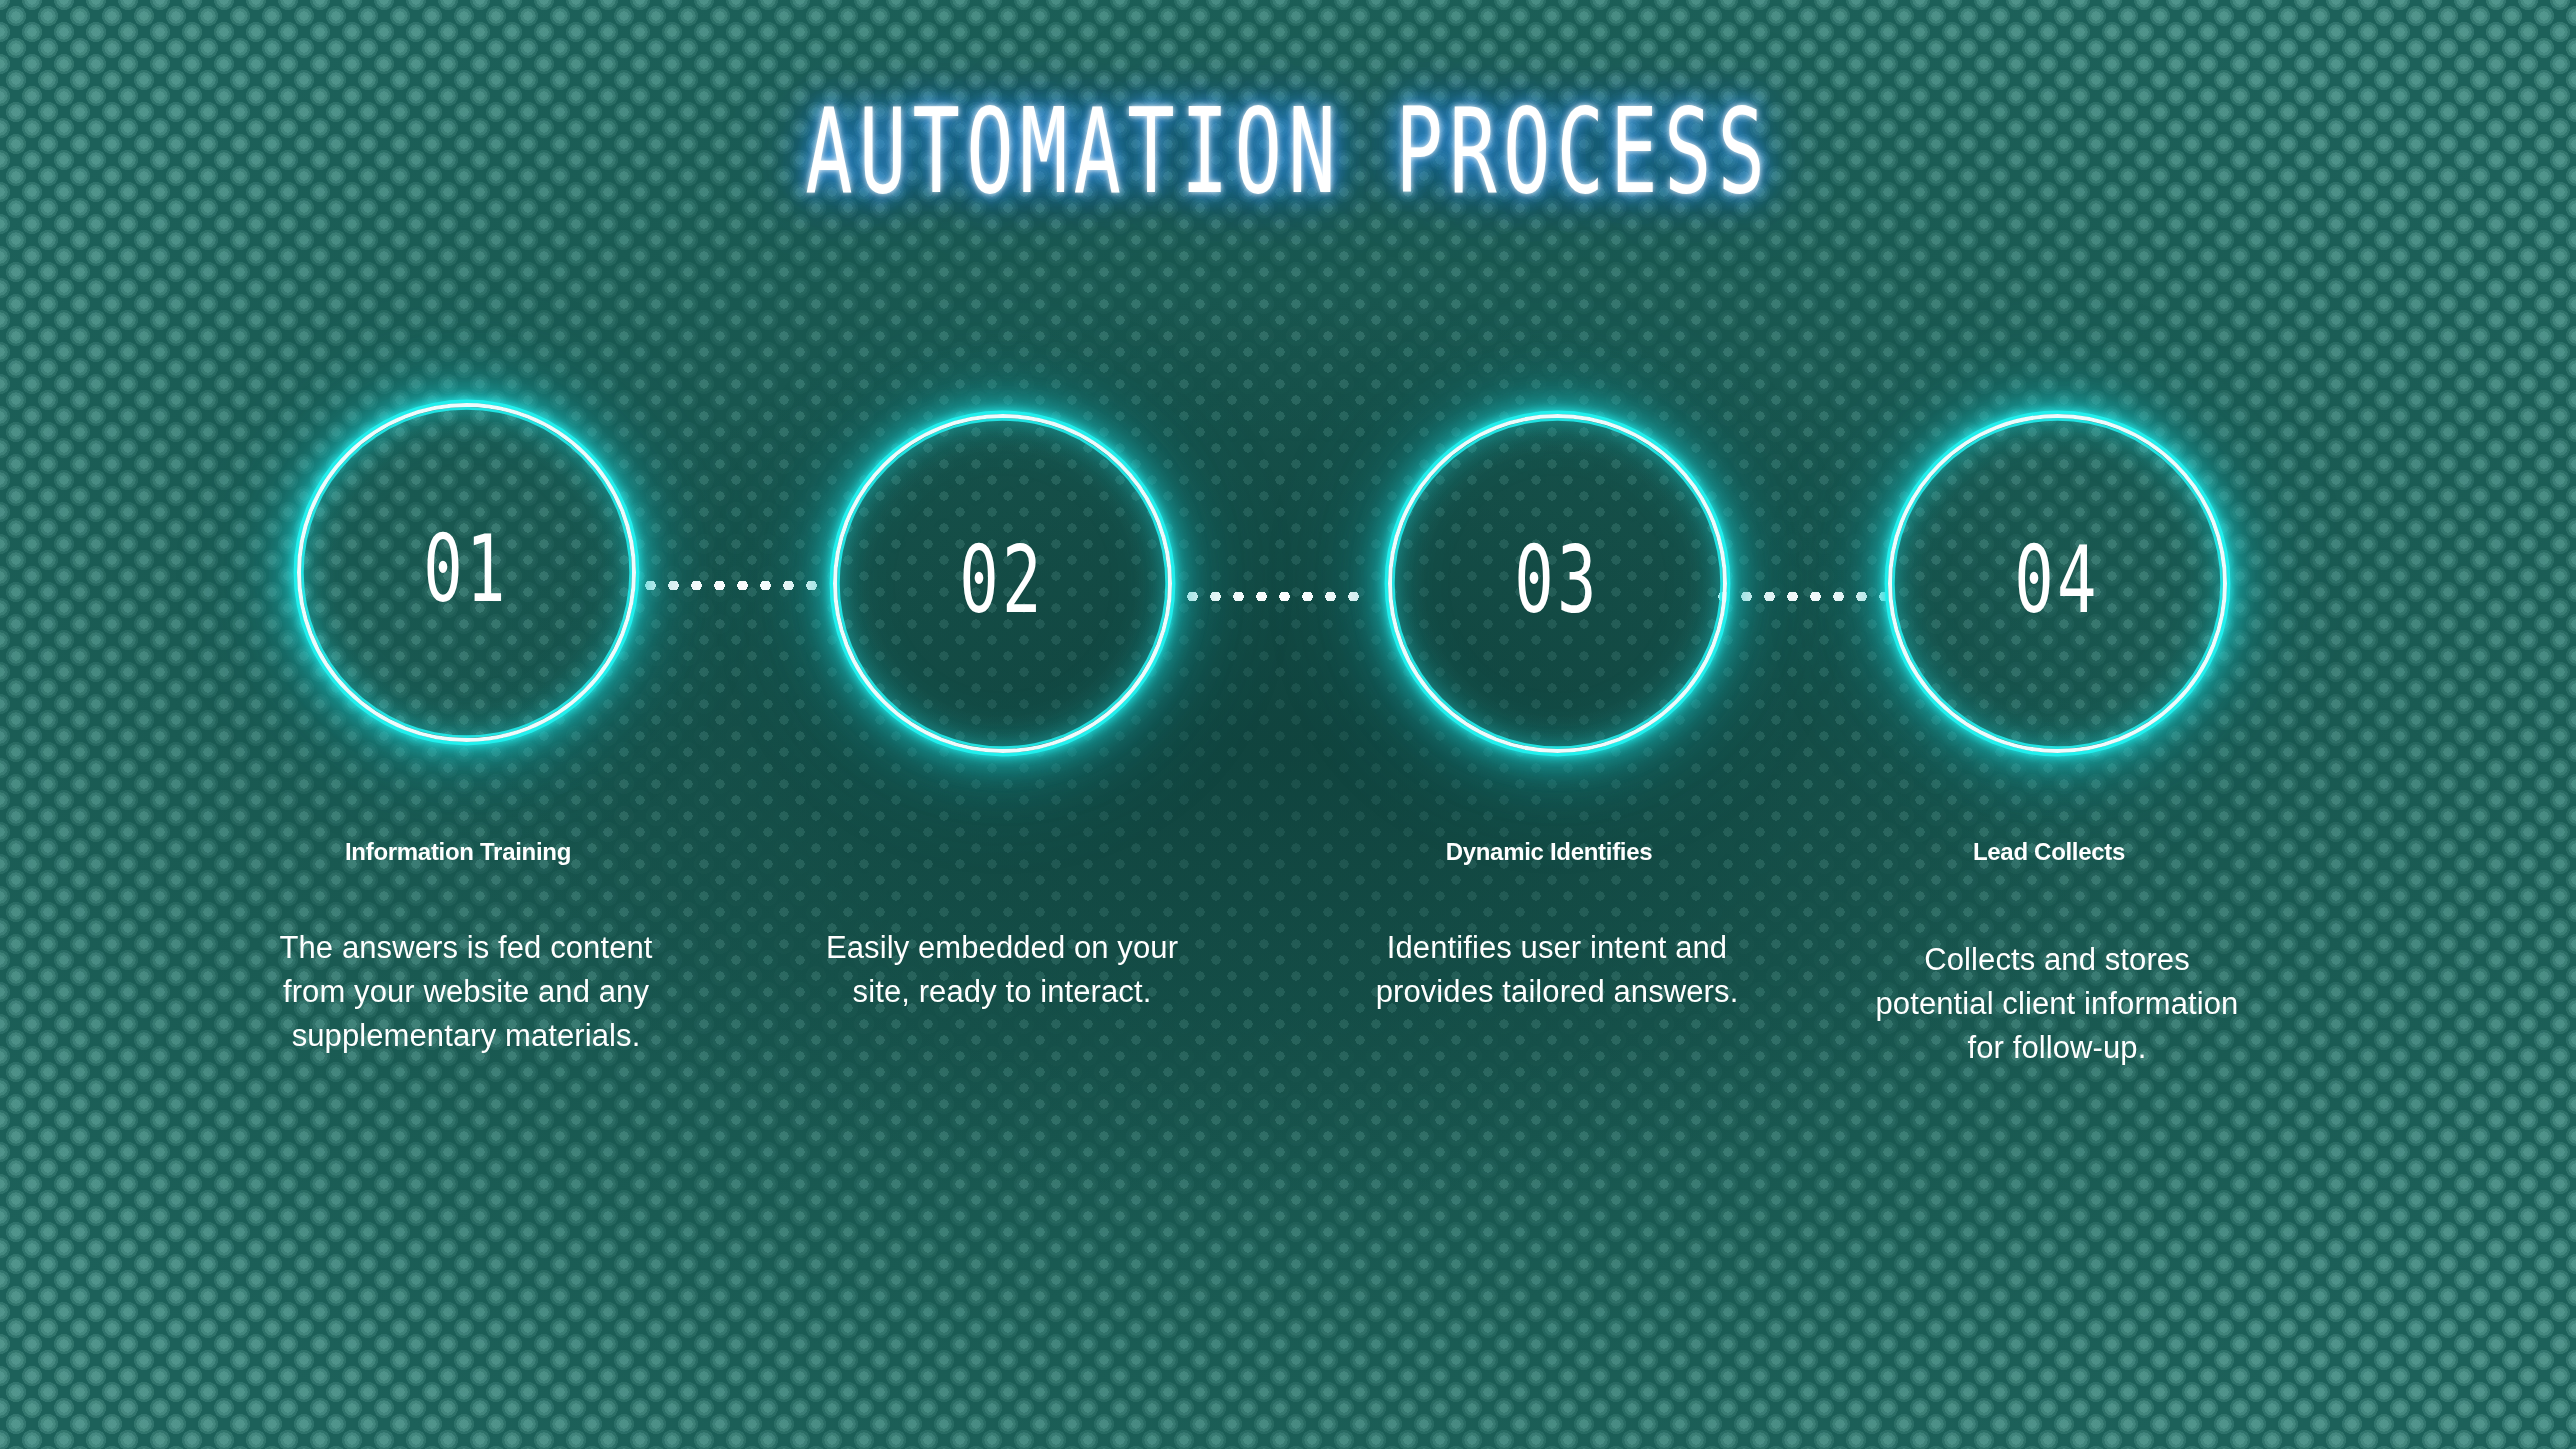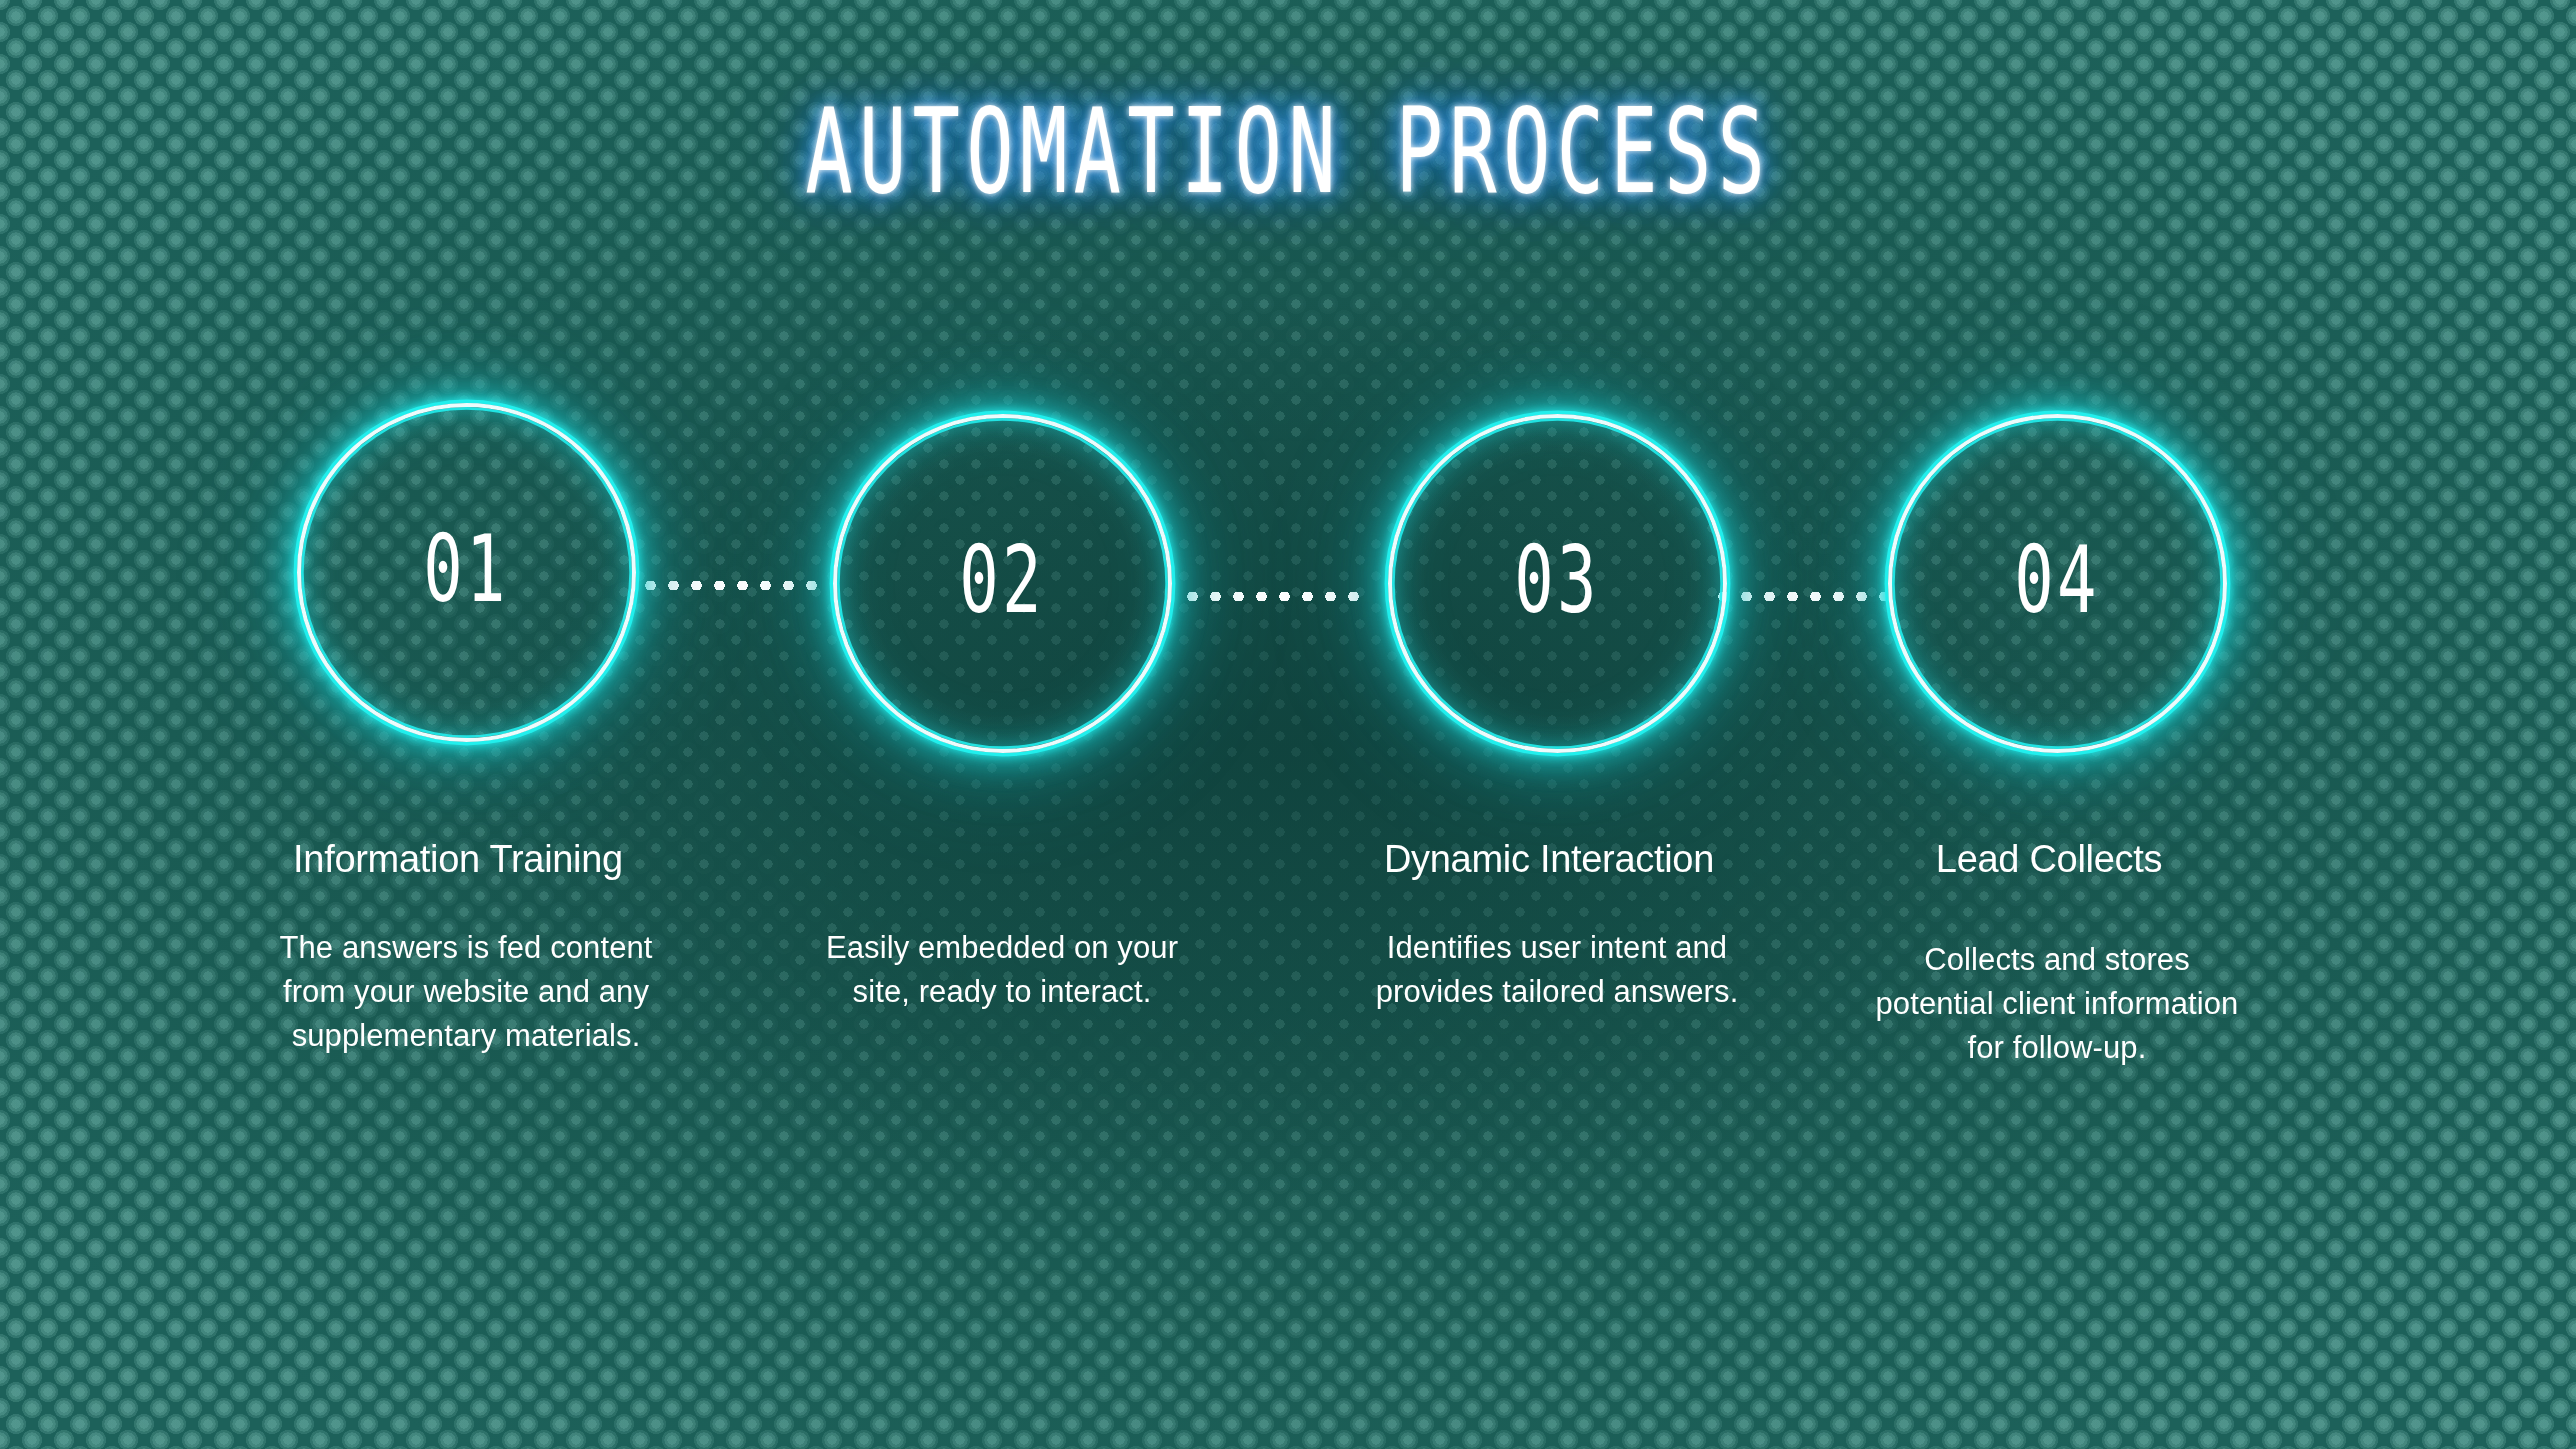--- a/index.html
+++ b/index.html
@@ -170,22 +170,22 @@
     letter-spacing: 4px;
     line-height: 1;
     transform: scaleX(0.80) scaleY(1.12);
   }
   .step-heading {
     position: absolute;
     left: 0;
     right: 16px;
     top: 463px;
     color: #ffffff;
-    font-size: 38px;
-    font-weight: normal;
+    font-size: 24px;
+    font-weight: bold;
     letter-spacing: -0.3px;
     line-height: 1.1;
   }
   .step-body {
     position: absolute;
     left: 40px;
     right: 40px;
     top: 550px;
     color: #ffffff;
     font-size: 31px;
@@ -246,21 +246,21 @@
       </div>
       <div class="step-body" style="top:539px;">Easily embedded on your site, ready to interact.</div>
     </div>
 
     <div class="step" style="left:1322px; top:10.7px;">
       <div class="ring-holder">
         <div class="ring"></div>
         <div class="ring-inner-glow"></div>
         <div class="step-number">03</div>
       </div>
-      <div class="step-heading" style="top:452px;">Dynamic Interaction</div>
+      <div class="step-heading" style="top:452px;">Dynamic Identifies</div>
       <div class="step-body" style="top:539px;">Identifies user intent and provides tailored answers.</div>
     </div>
 
     <div class="step" style="left:1822px; top:10.7px;">
       <div class="ring-holder">
         <div class="ring"></div>
         <div class="ring-inner-glow"></div>
         <div class="step-number">04</div>
       </div>
       <div class="step-heading" style="top:452px;">Lead Collects</div>

